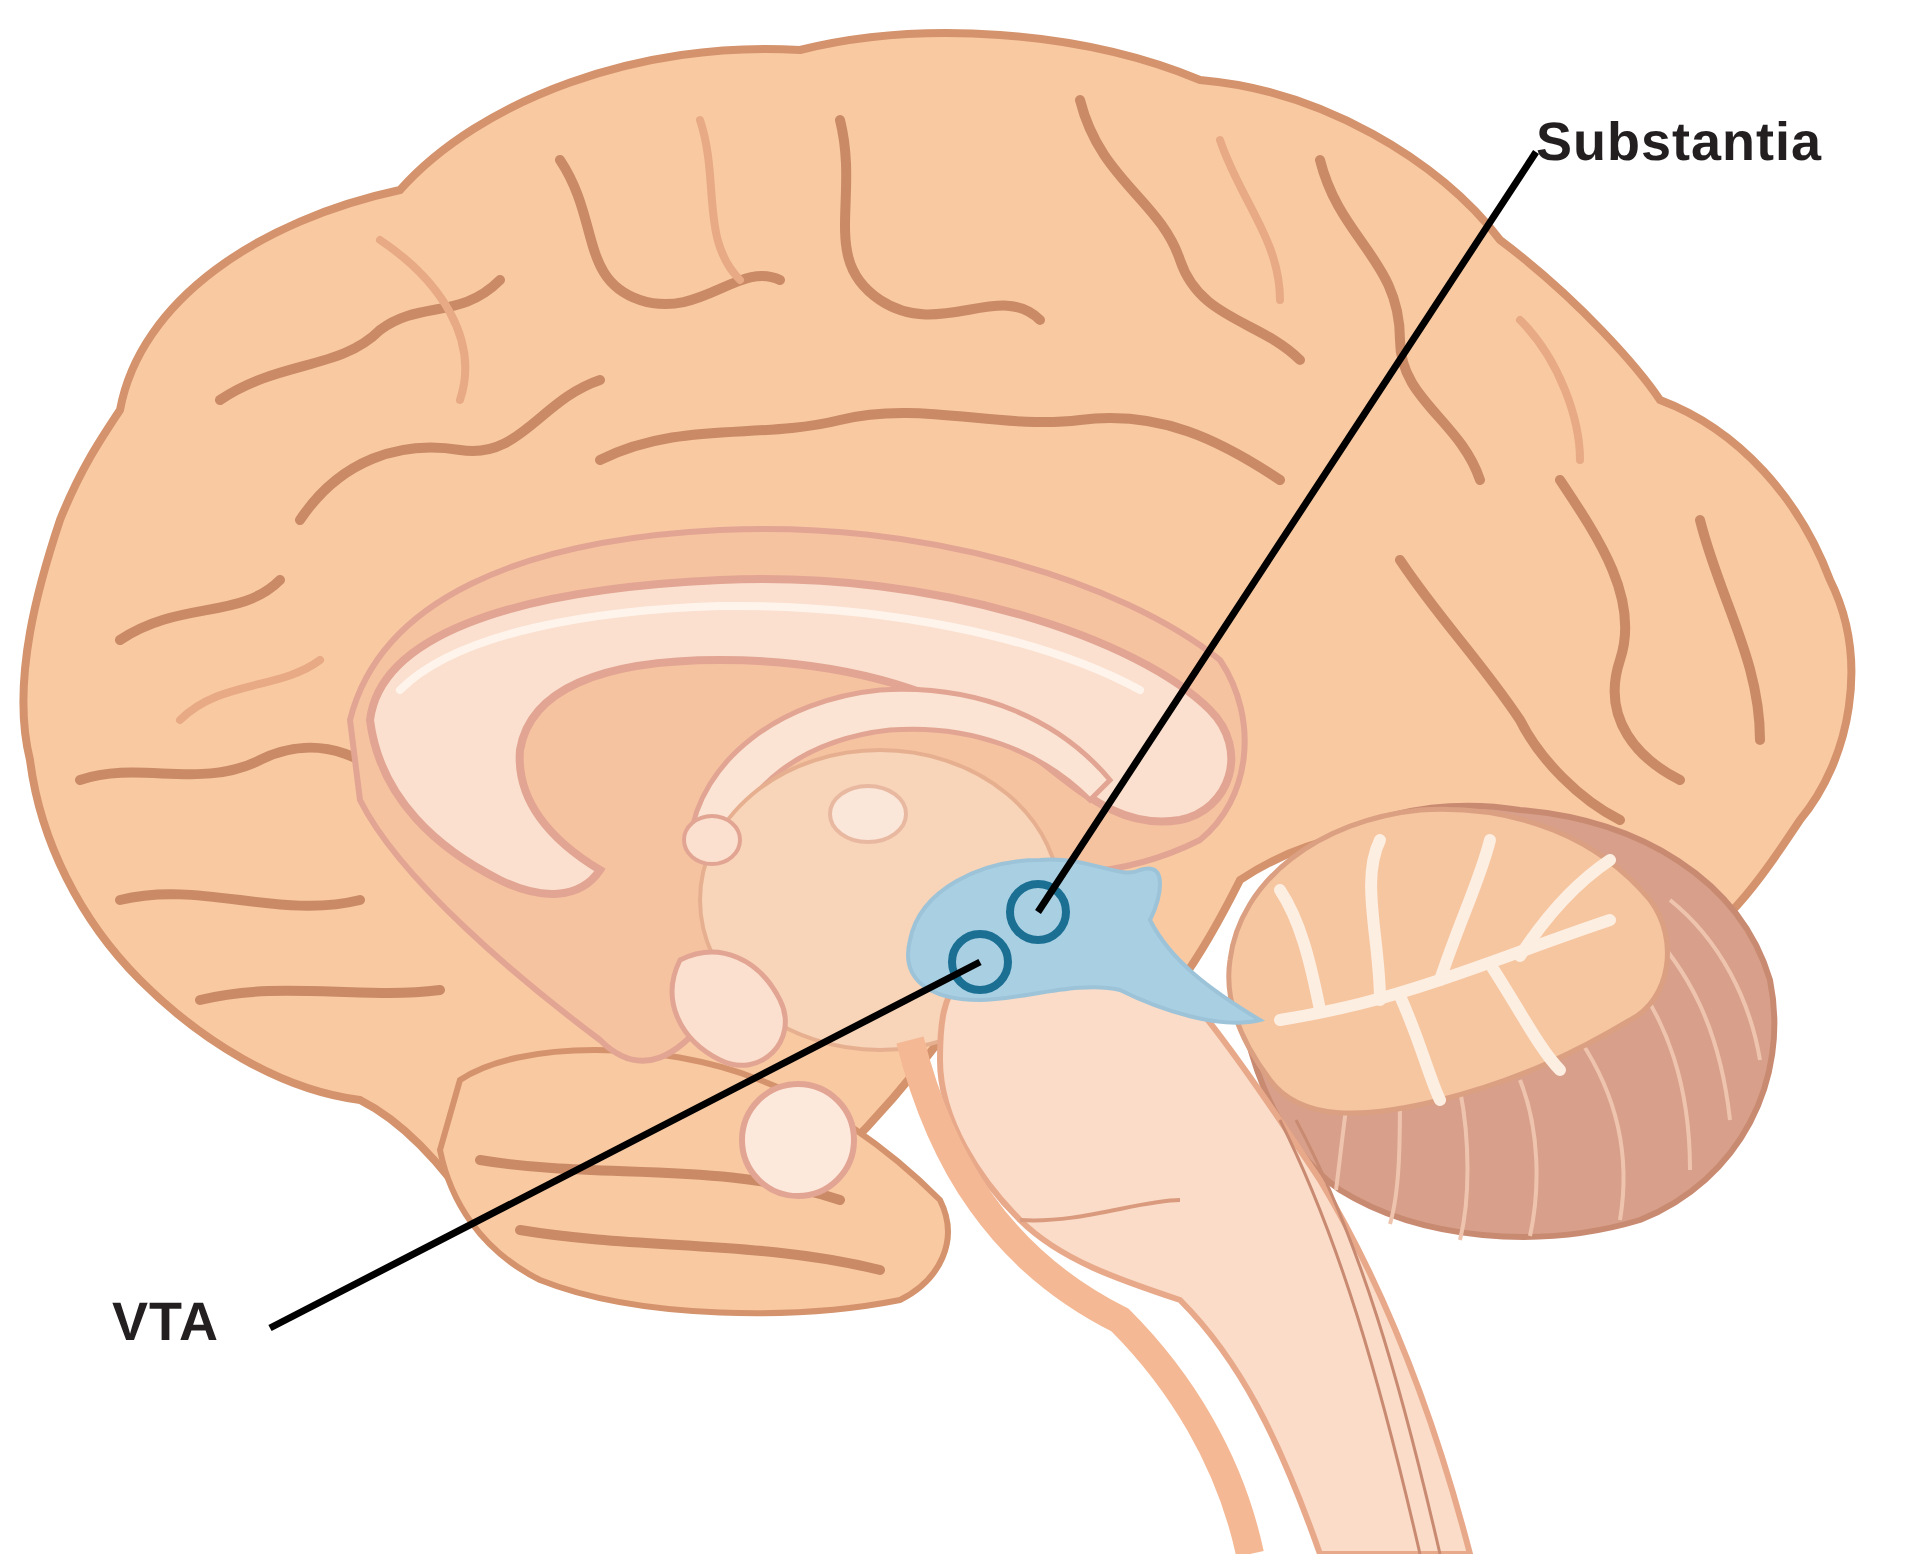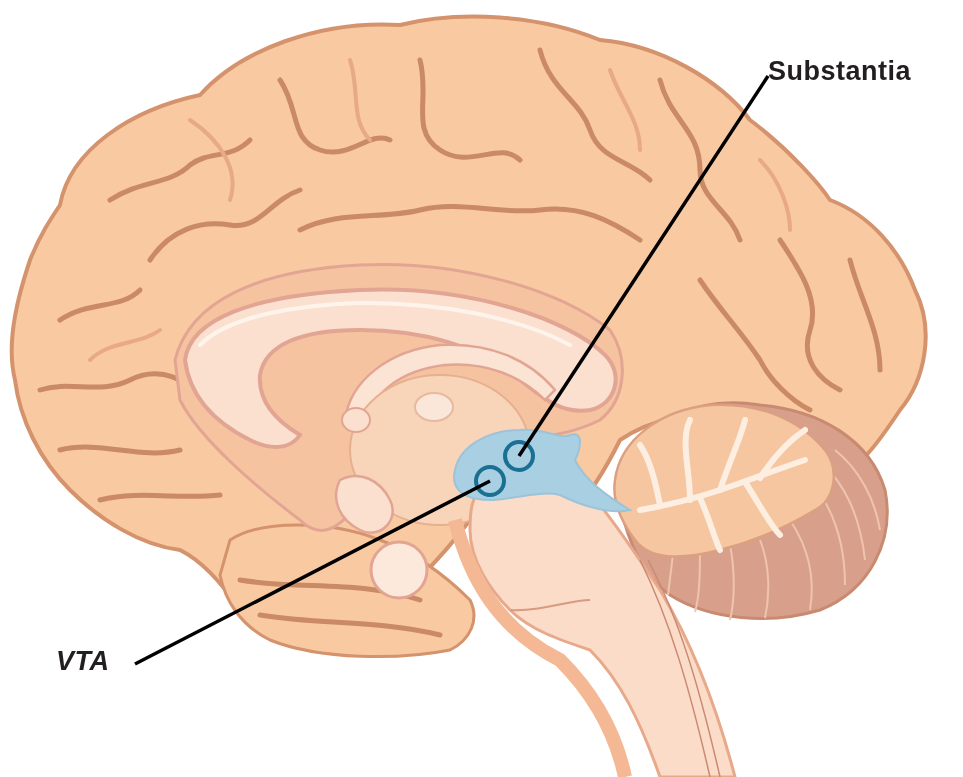--- a/index.html
+++ b/index.html
@@ -3,21 +3,21 @@
 <meta charset="utf-8">
 <style>
   html, body { margin: 0; padding: 0; background: #ffffff; }
   body { width: 963px; height: 777px; position: relative; overflow: hidden; font-family: "Liberation Sans", sans-serif; }
   #stage { position: absolute; left: 0; top: 0; width: 963px; height: 777px; }
   .label {
     position: absolute; color: #231f20; font-family: "Liberation Sans", sans-serif;
     font-weight: bold; font-size: 27px; line-height: 34px; letter-spacing: 0.5px;
   }
   #label-sn { left: 748px; top: 54px; width: 170px; margin-left: 20px; }
-  #label-vta { left: 56px; top: 644px; font-style: italic; }
+  #label-vta { left: 56px; top: 644px; }
 </style>
 </head>
 <body>
 
 <div id="stage">
   <svg width="963" height="777" viewBox="0 0 963 777" xmlns="http://www.w3.org/2000/svg">
 
     <path d="M60,205 C70,150 130,110 200,95 C240,50 320,20 400,25 C460,10 540,15 600,40 C660,45 720,80 750,120 C790,150 820,185 830,200 C870,215 900,250 915,290 C935,330 925,380 900,410 C880,440 860,470 830,480 C800,470 760,440 720,420 C690,410 650,420 620,440 C600,480 580,510 560,520 L470,520 C440,560 400,600 370,620 C320,650 260,640 240,610 C220,580 200,560 180,550 C140,545 100,520 70,490 C40,460 20,420 15,380 C5,340 20,290 30,260 C40,235 50,220 60,205 Z" fill="#f9c9a2" stroke="#d4936c" stroke-width="4"></path>
 
     <path d="M230,540 C260,520 330,520 380,540 C420,555 450,580 470,600 C480,620 470,640 450,650 C400,660 320,660 270,640 C240,625 225,600 220,575 Z" fill="#f9c9a2" stroke="#d4936c" stroke-width="3"></path>

